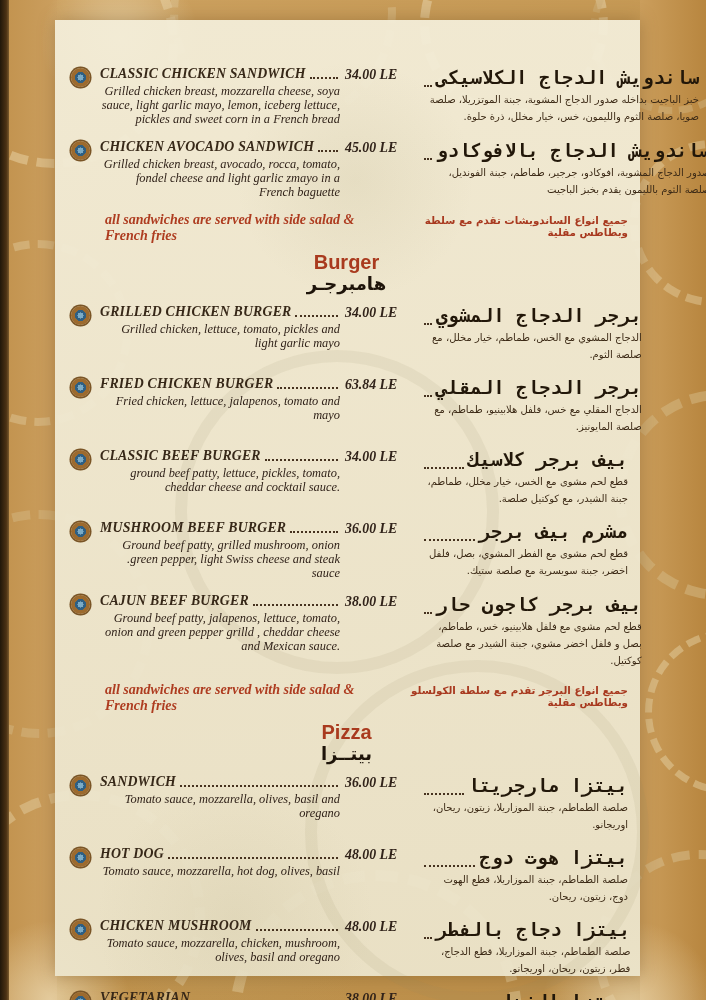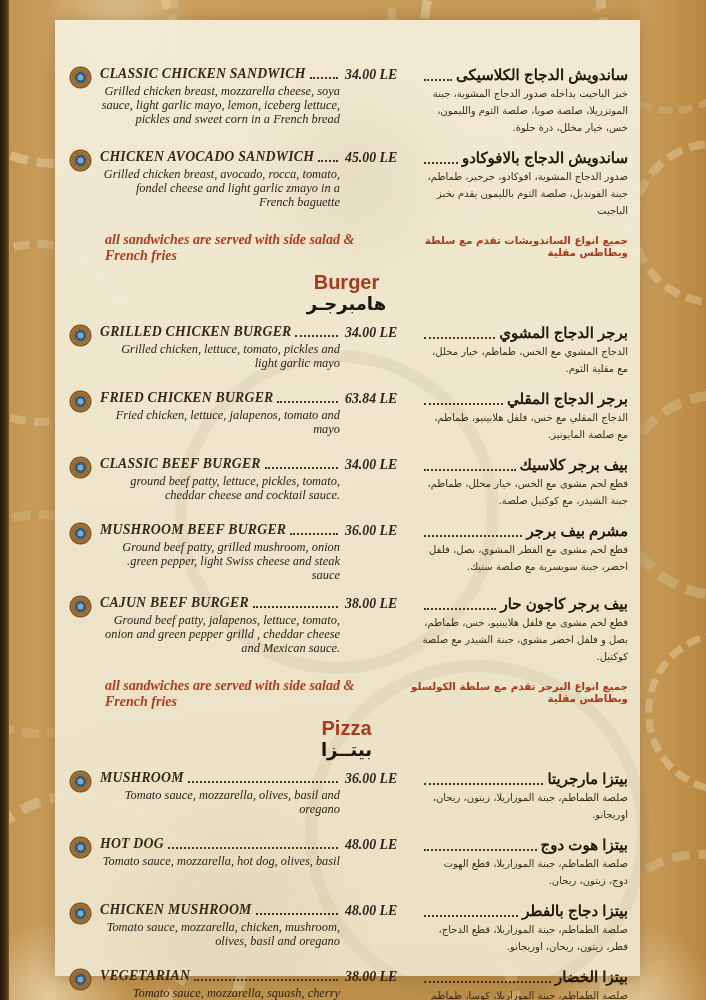--- a/index.html
+++ b/index.html
@@ -34,22 +34,22 @@
     box-shadow:0 0 0 1.5px #7a5526,0 0 2px rgba(0,0,0,.5);}
   .en-title-row{display:flex;align-items:flex-end;}
   .en-title{font:italic bold 13.8px "Liberation Serif",serif;color:#372818;
     letter-spacing:.2px;white-space:nowrap;text-align:right;}
   .leader{flex:1;margin:0 2px 3px 4px;border-bottom:2px dotted #46321f;min-width:8px;}
   .en-desc{font:italic 12.4px/1.13 "Liberation Serif",serif;color:#31231a;margin-top:2px;text-align:right;}
   .price{font:italic bold 13.8px "Liberation Serif",serif;color:#31231a;
     white-space:nowrap;padding-top:1px;}
   .ar{direction:rtl;text-align:right;}
   .ar-title-row{display:flex;align-items:flex-end;}
-  .ar-title{font-weight:bold;font-size:15px;color:#221709;white-space:nowrap;
-    font-family:Liberation Sans, sans-serif;}
+  .ar-title{font-weight:bold;font-size:19px;color:#221709;white-space:nowrap;
+    font-family:Liberation Mono, monospace;}
   .leader-ar{flex:1;margin:0 4px 3px 2px;border-bottom:2px dotted #46321f;min-width:8px;}
   .ar-desc{font-size:10px;line-height:1.7;color:#3c2a16;margin-top:1px;
     font-family:"DejaVu Sans",sans-serif;}
   .note-row{display:flex;justify-content:flex-start;align-items:baseline;
     margin:0 0 8px;padding-left:40px;}
   .note-en{font:italic bold 14px "Liberation Serif",serif;color:#ae3c20;}
   .note-ar{font-size:10.3px;font-weight:bold;color:#a8391f;direction:rtl;
     font-family:"DejaVu Sans",sans-serif;}
   .sec{text-align:center;margin:4px 0 10px;}
   .sec-en{font-size:20px;font-weight:bold;color:#a93a1e;line-height:1.05;}
@@ -142,21 +142,21 @@
           <span class="leader"></span>
         </div>
         <div class="en-desc">Grilled chicken, lettuce, tomato, pickles and light garlic mayo</div>
       </div>
       <div class="price">34.00  LE</div>
       <div class="ar">
         <div class="ar-title-row">
           <span class="ar-title">برجر الدجاج المشوي</span>
           <span class="leader-ar"></span>
         </div>
-        <div class="ar-desc">الدجاج المشوي مع الخس، طماطم، خيار مخلل، مع مقلية الثوم.</div>
+        <div class="ar-desc">الدجاج المشوي مع الخس، طماطم، خيار مخلل، مع صلصة الثوم.</div>
       </div>
     </div>
 
     <div class="item">
       <span class="badge"></span>
       <div class="en">
         <div class="en-title-row">
           <span class="en-title">FRIED CHICKEN BURGER</span>
           <span class="leader"></span>
         </div>
@@ -236,21 +236,21 @@
 
     <div class="sec">
       <div class="sec-en">Pizza</div>
       <div class="sec-ar">بيتــزا</div>
     </div>
 
     <div class="item">
       <span class="badge"></span>
       <div class="en">
         <div class="en-title-row">
-          <span class="en-title">MUSHROOM</span>
+          <span class="en-title">SANDWICH</span>
           <span class="leader"></span>
         </div>
         <div class="en-desc">Tomato sauce, mozzarella, olives, basil and oregano</div>
       </div>
       <div class="price">36.00  LE</div>
       <div class="ar">
         <div class="ar-title-row">
           <span class="ar-title">بيتزا مارجريتا</span>
           <span class="leader-ar"></span>
         </div>

